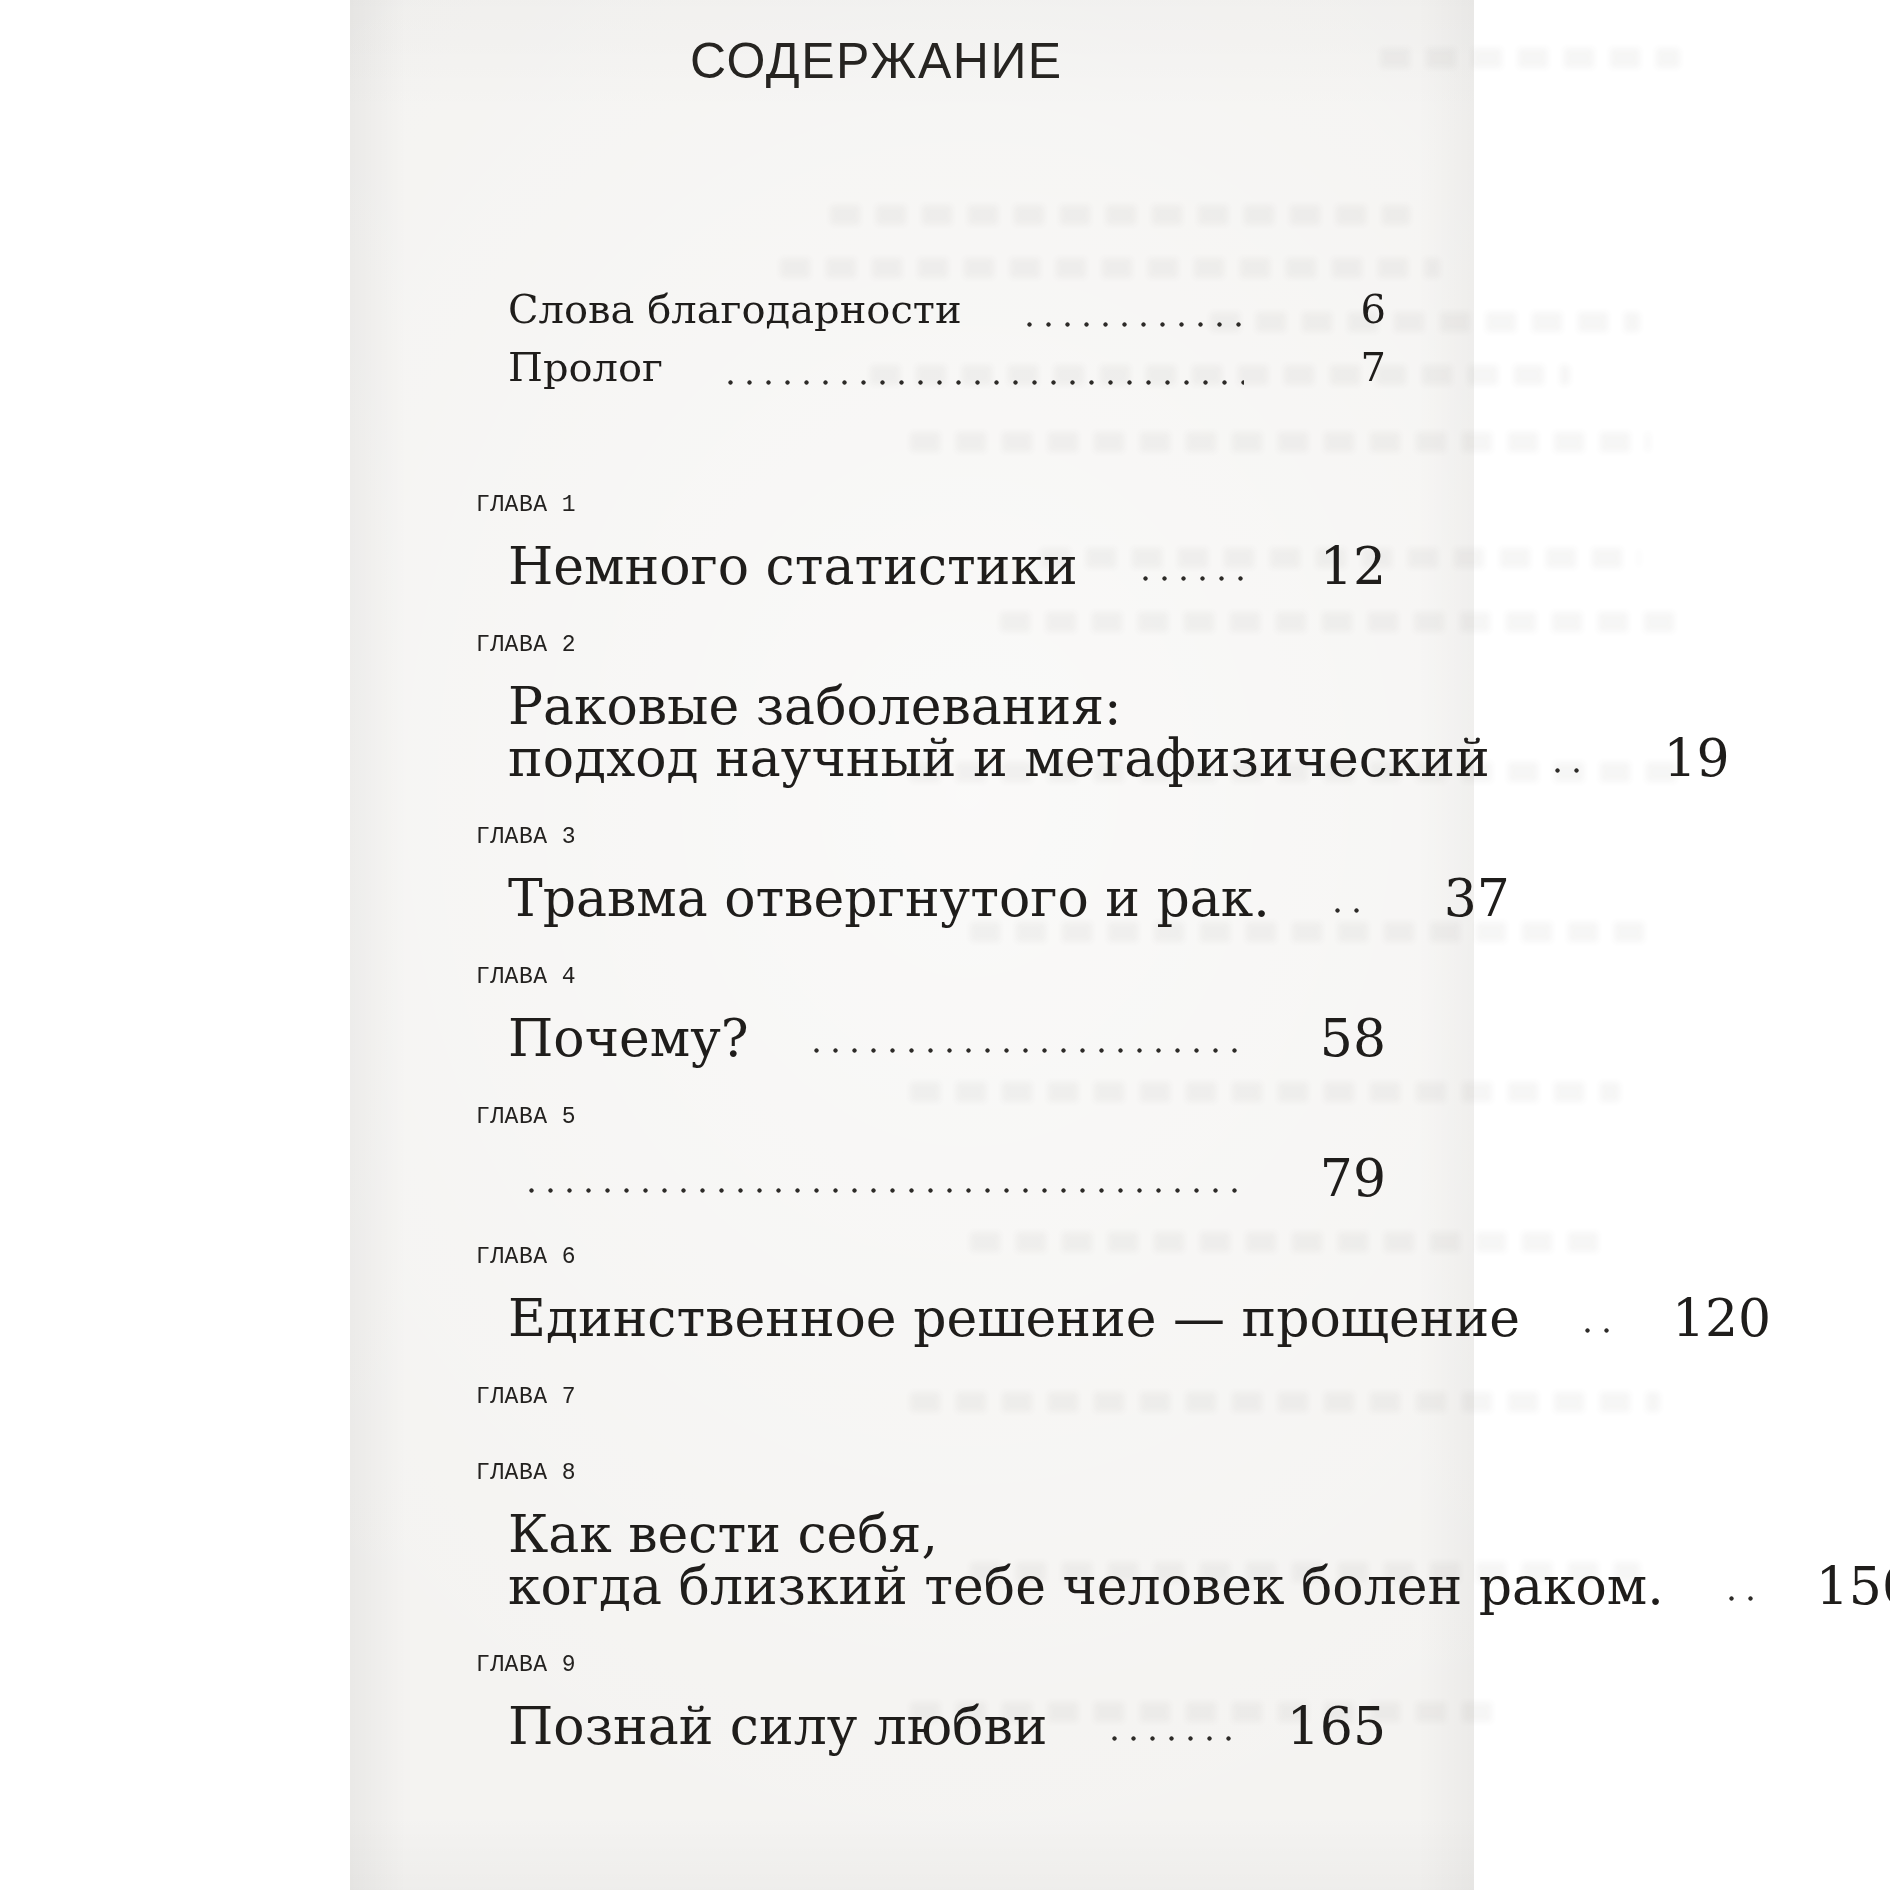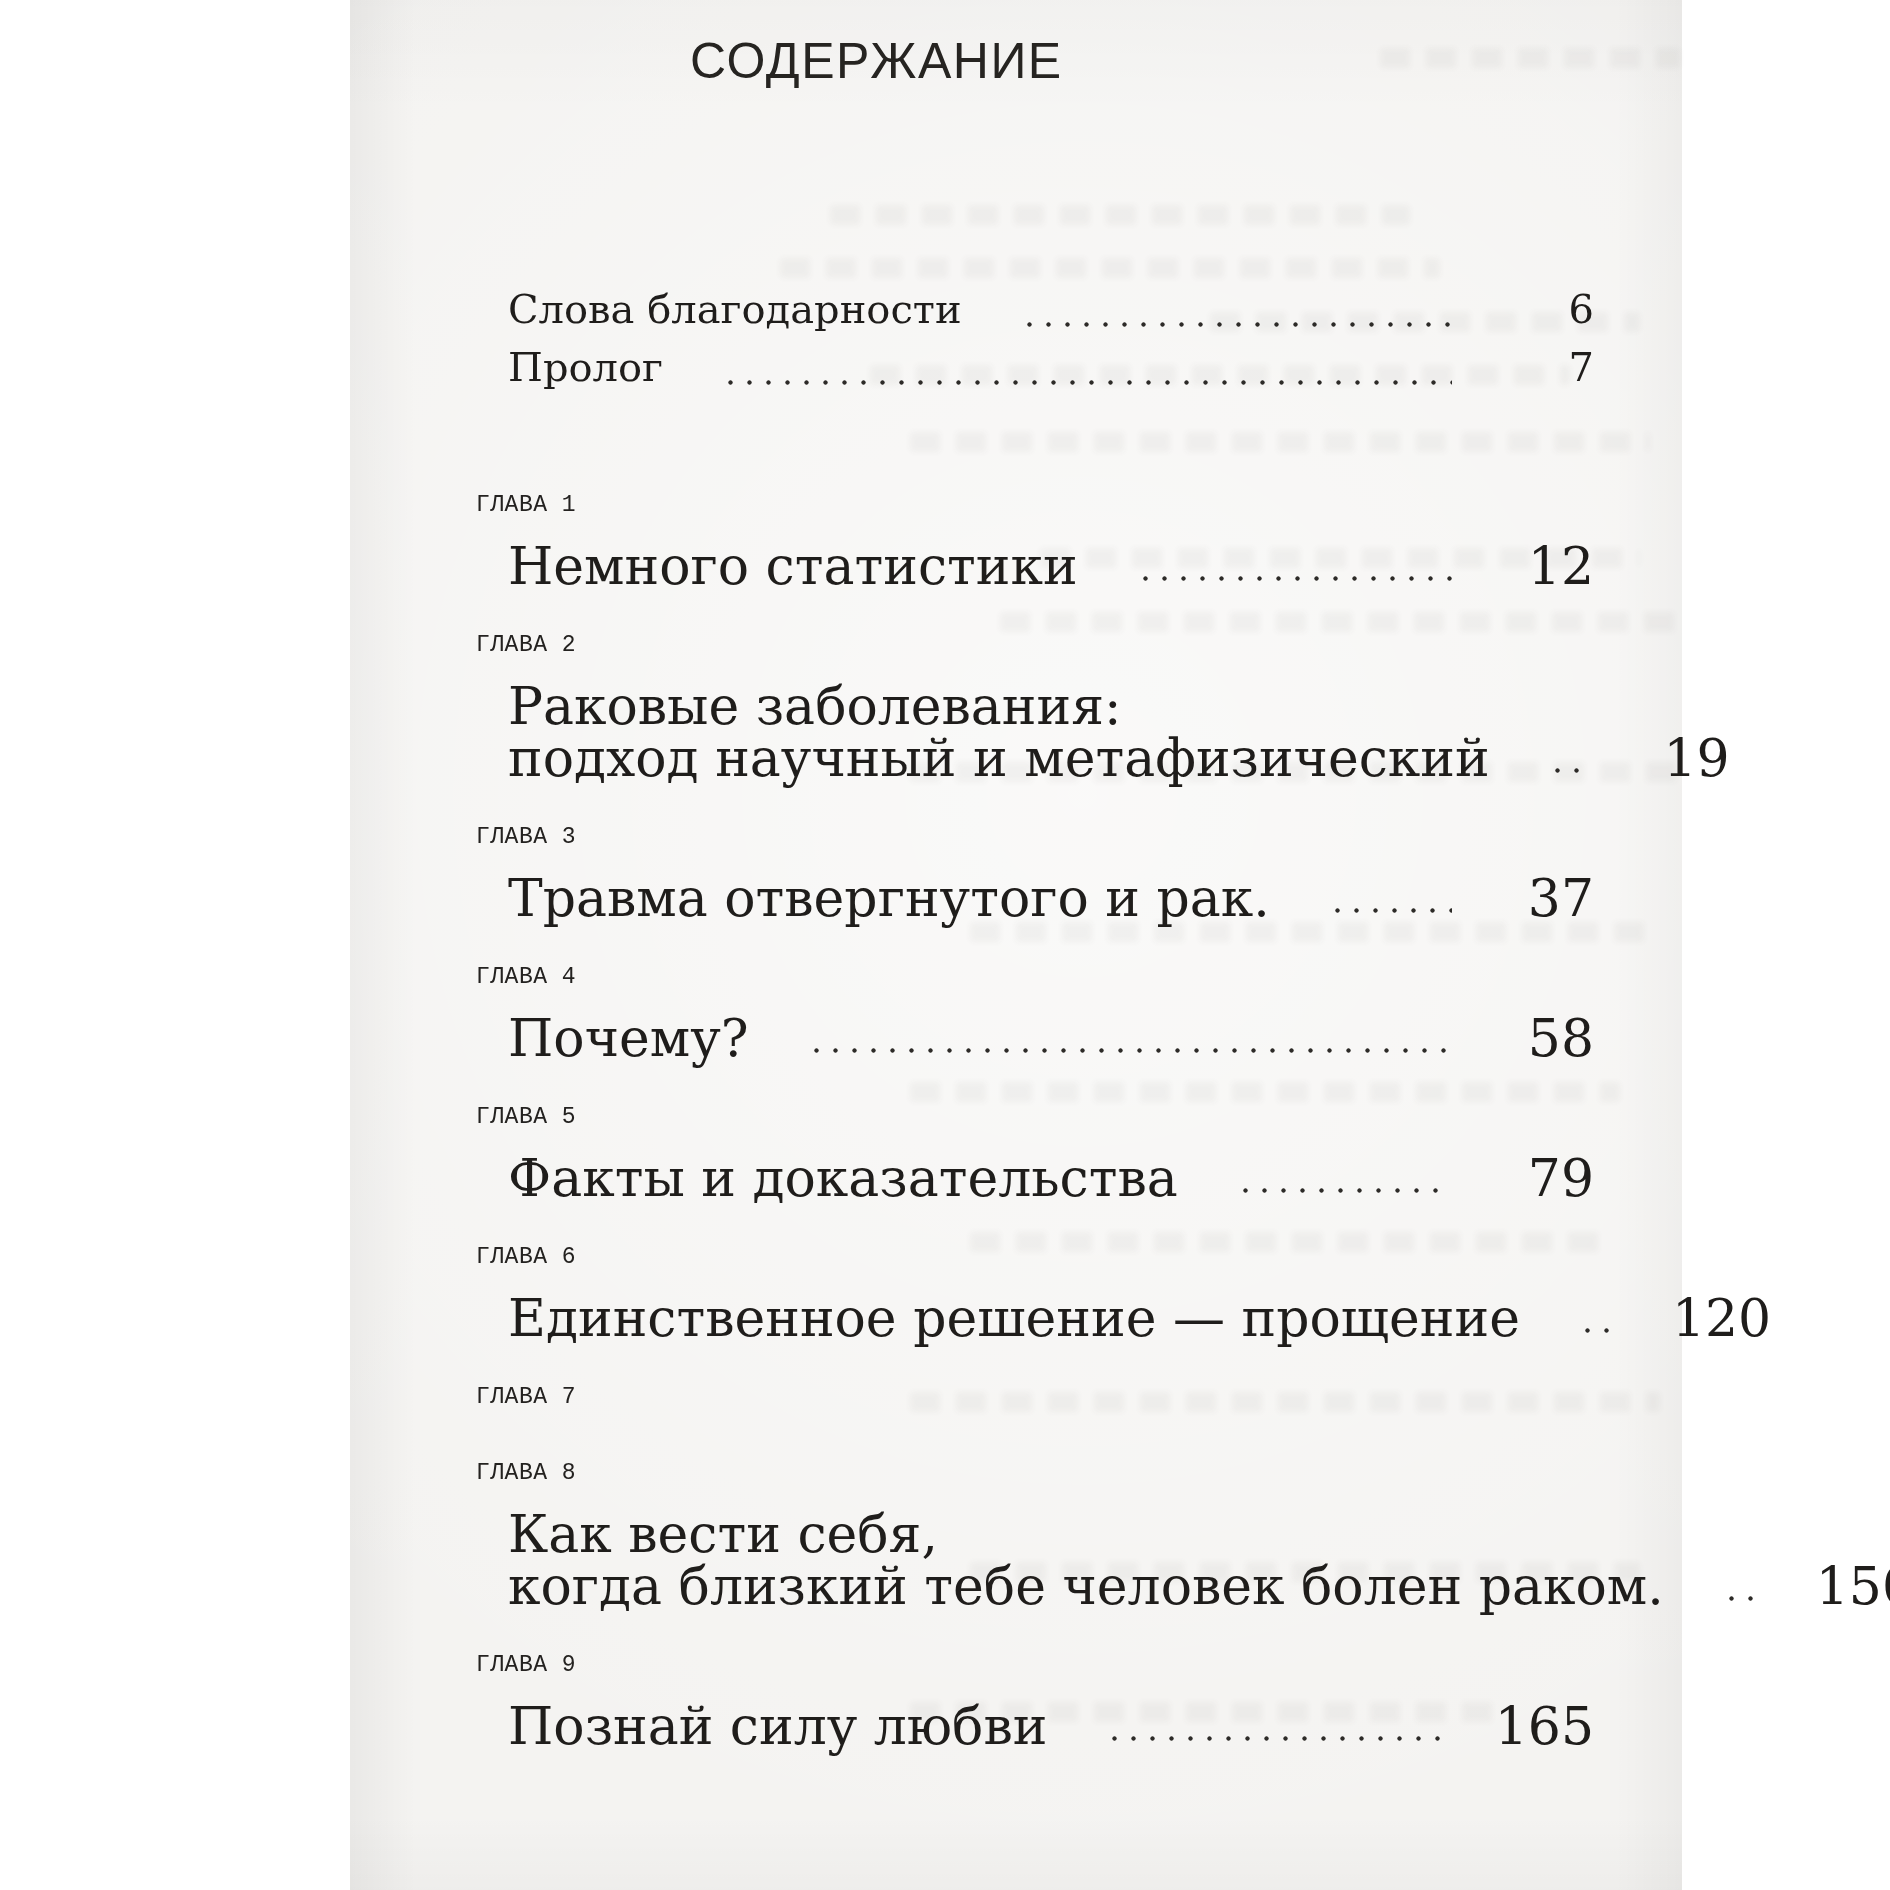--- a/index.html
+++ b/index.html
@@ -4,21 +4,21 @@
 <style>
   html,body{margin:0;padding:0;background:#ffffff;}
   body{
     width:1890px;height:1890px;overflow:hidden;position:relative;
     font-family:"DejaVu Serif","Liberation Serif",serif;
     color:#1f1d1b;
   }
   .photo{position:absolute;inset:0;background:#ffffff;}
   
   .page{
-    position:absolute;top:0;bottom:0;left:350px;width:1332px;
+    position:absolute;top:0;bottom:0;left:350px;width:1124px;
     background-color:#f4f3f1;
     background-image:
       radial-gradient(130% 95% at 55% 42%, rgba(255,255,255,0.55), rgba(255,255,255,0) 62%),
       linear-gradient(90deg, rgba(0,0,0,0.045), rgba(0,0,0,0) 5%, rgba(0,0,0,0) 95%, rgba(0,0,0,0.035)),
       linear-gradient(180deg, rgba(0,0,0,0.02), rgba(0,0,0,0) 6%, rgba(0,0,0,0) 96%, rgba(0,0,0,0.025));
   }
   
   .ghost{
     position:absolute;height:20px;border-radius:4px;
     background:repeating-linear-gradient(90deg, rgba(70,66,60,0.55) 0 30px, rgba(70,66,60,0) 30px 46px);
@@ -151,21 +151,20 @@
                 <span class="row-text">Почему?</span>
                 <i class="leader"></i>
                 <span class="pagenum">58</span>
               </div>
             </div>
           </div>
           <div class="chapter">
             <div class="chapter-label">ГЛАВА 5</div>
             <div class="chapter-lines">
               <div class=" toc-row" style="padding-left: 0px;">
-                <span class="row-text">Факты и доказательства</span>
                 <i class="leader"></i>
                 <span class="pagenum">79</span>
               </div>
             </div>
           </div>
           <div class="chapter">
             <div class="chapter-label">ГЛАВА 6</div>
             <div class="chapter-lines">
               <div class=" toc-row" style="padding-left: 0px;">
                 <span class="row-text">Единственное решение — прощение</span>

